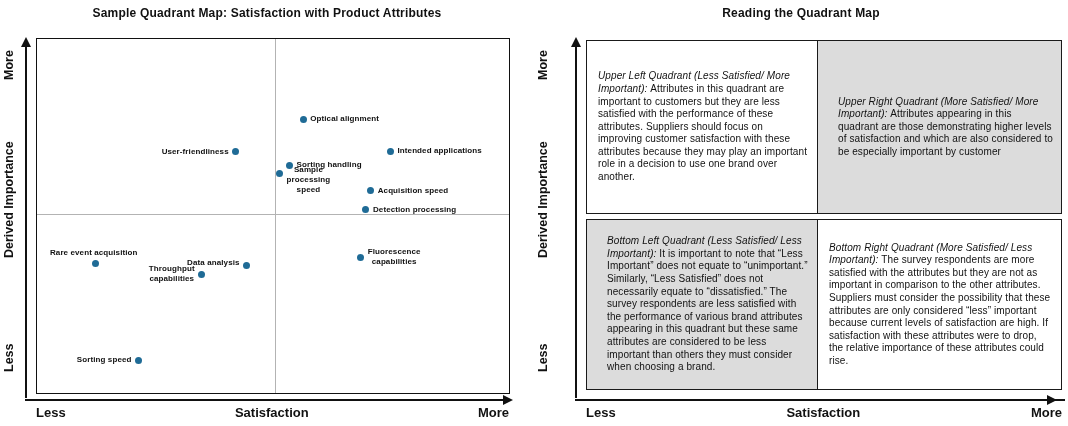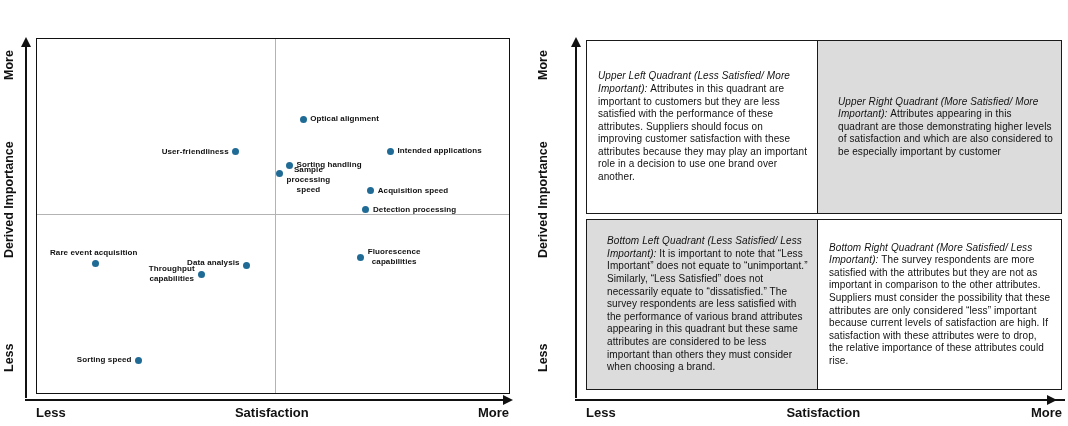--- a/index.html
+++ b/index.html
@@ -61,20 +61,21 @@
   .q-ur, .q-br { width:245px; }
   .qrow-top .qbox { height:174px; }
   .qrow-bottom .qbox { height:171px; }
   .qbox em { font-style:italic; }
   .qbox em::after { content:" "; }
 </style>
 </head>
 <body>
 
 <div class="panel panel-left">
+  <div class="fig-title">Sample Quadrant Map: Satisfaction with Product Attributes</div>
 
   <span class="rot rot-more">More</span>
   <span class="rot rot-mid">Derived Importance</span>
   <span class="rot rot-less">Less</span>
 
   <div class="yaxis-arrow"></div>
   <div class="yaxis-line"></div>
   <div class="xaxis-line"></div>
   <div class="xaxis-arrow"></div>
 
@@ -137,20 +138,21 @@
   </div>
 
   <div class="xaxis-labels">
     <span>Less</span>
     <span>Satisfaction</span>
     <span>More</span>
   </div>
 </div>
 
 <div class="panel panel-right">
+  <div class="fig-title">Reading the Quadrant Map</div>
 
   <span class="rot rot-more">More</span>
   <span class="rot rot-mid">Derived Importance</span>
   <span class="rot rot-less">Less</span>
 
   <div class="yaxis-arrow" style="left:37px;"></div>
   <div class="yaxis-line" style="left:41px;"></div>
   <div class="xaxis-line" style="left:41px;"></div>
   <div class="xaxis-arrow"></div>
 

